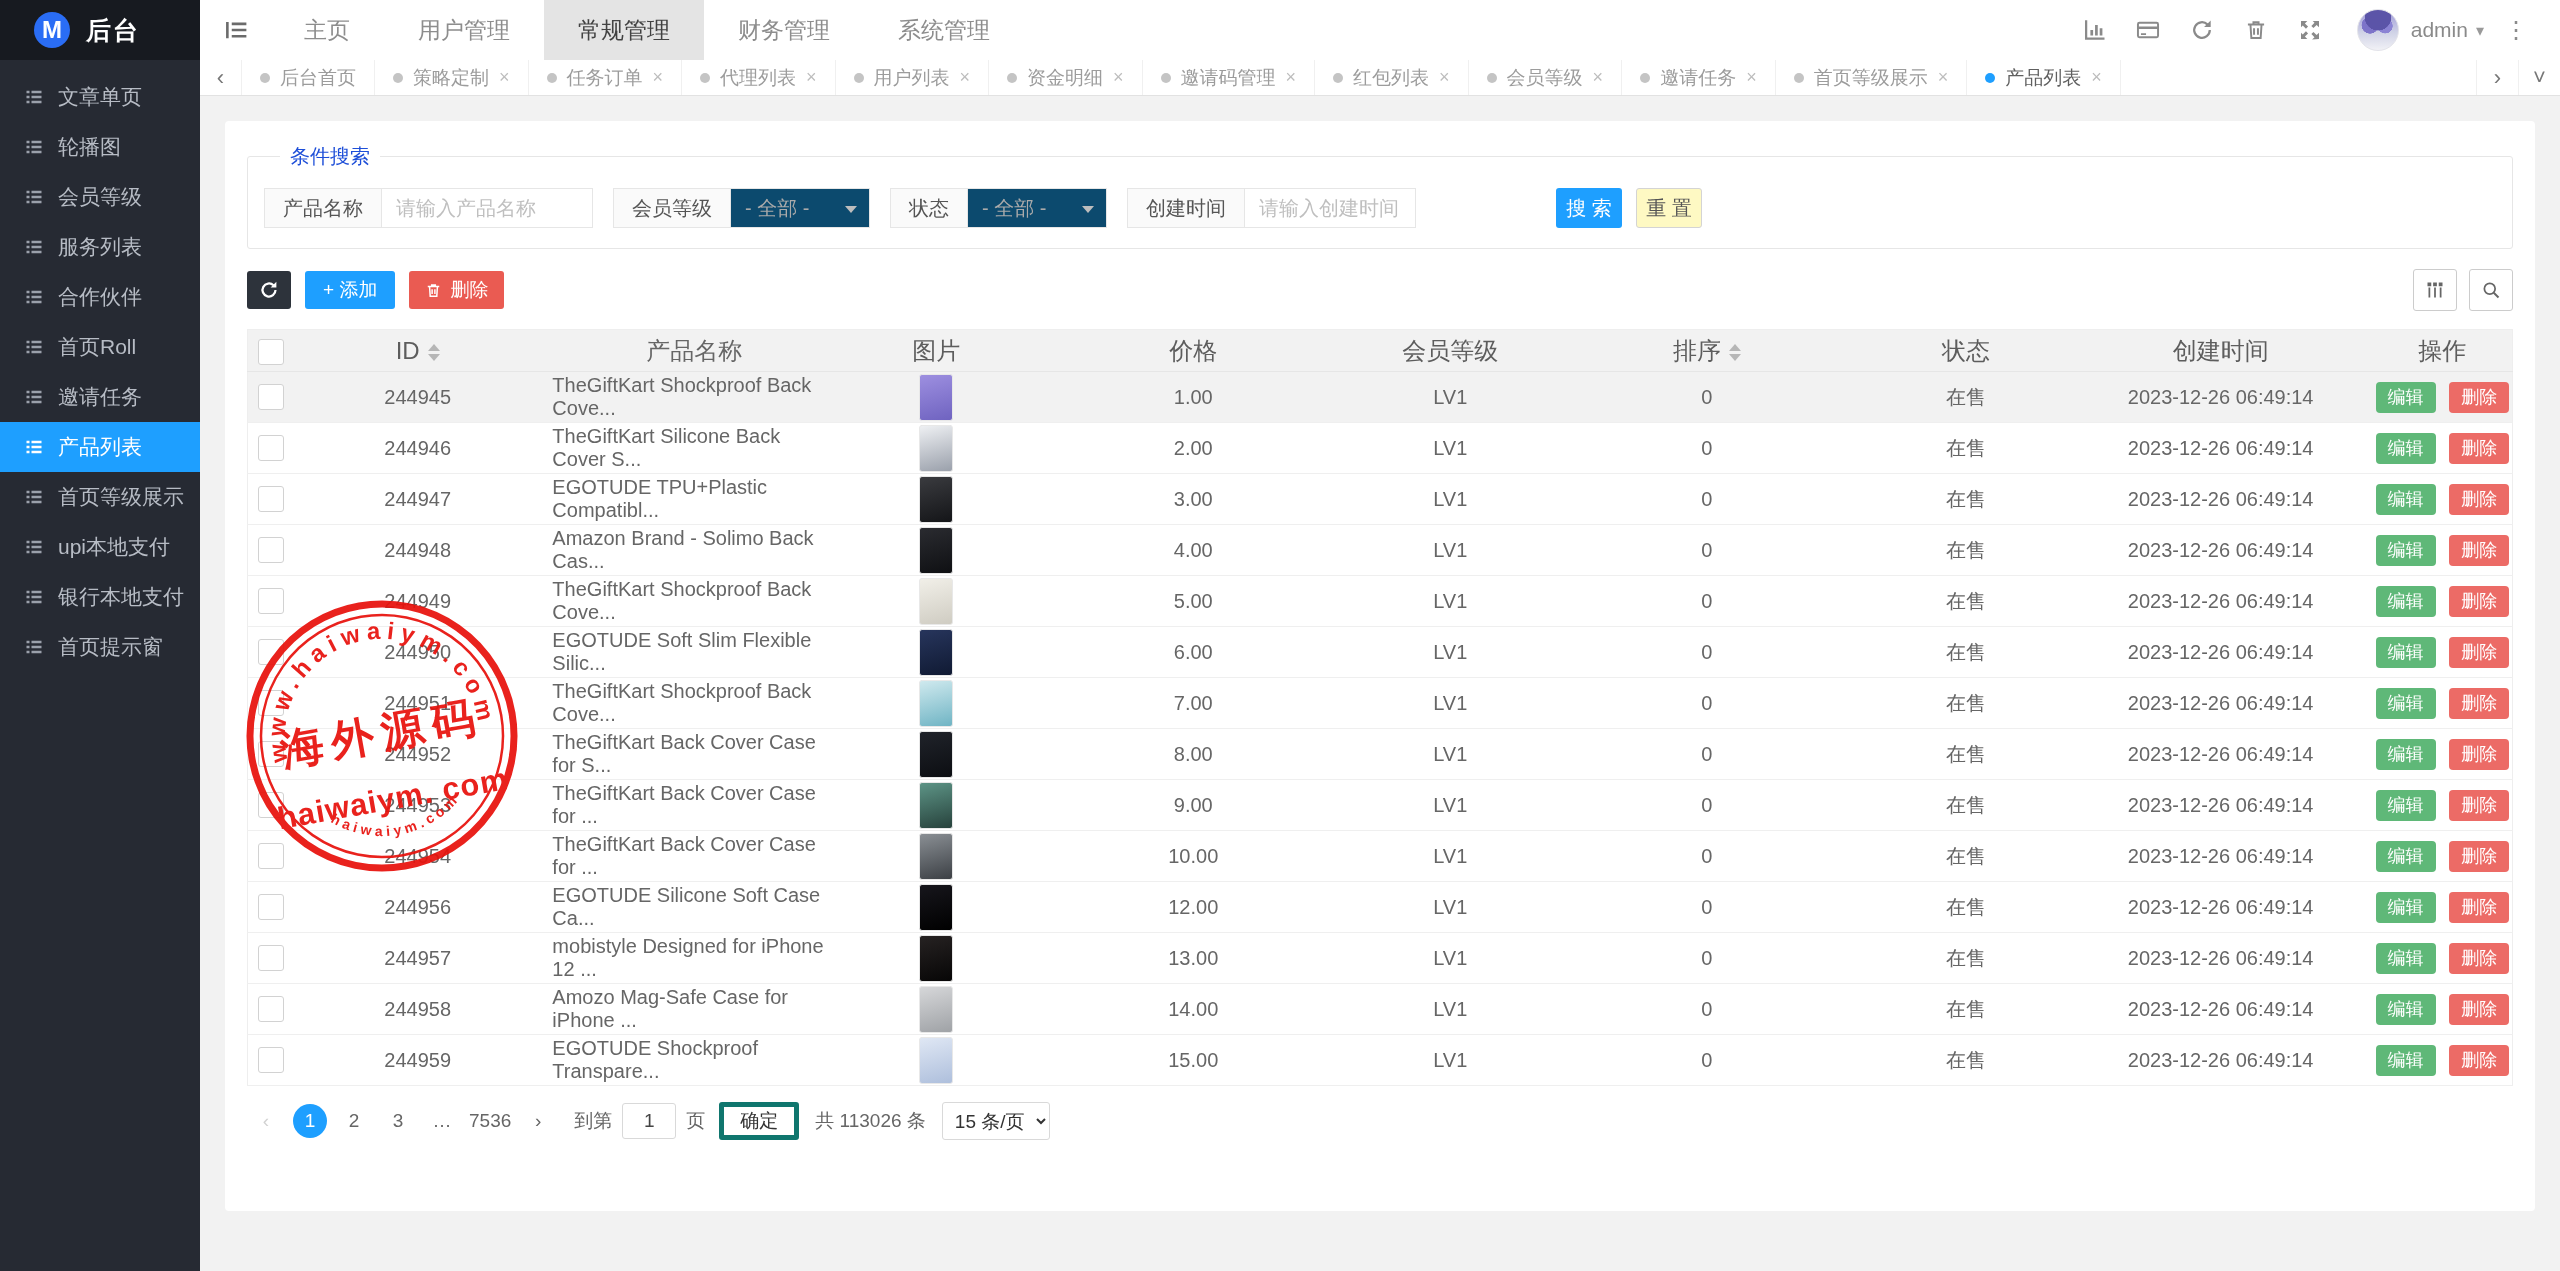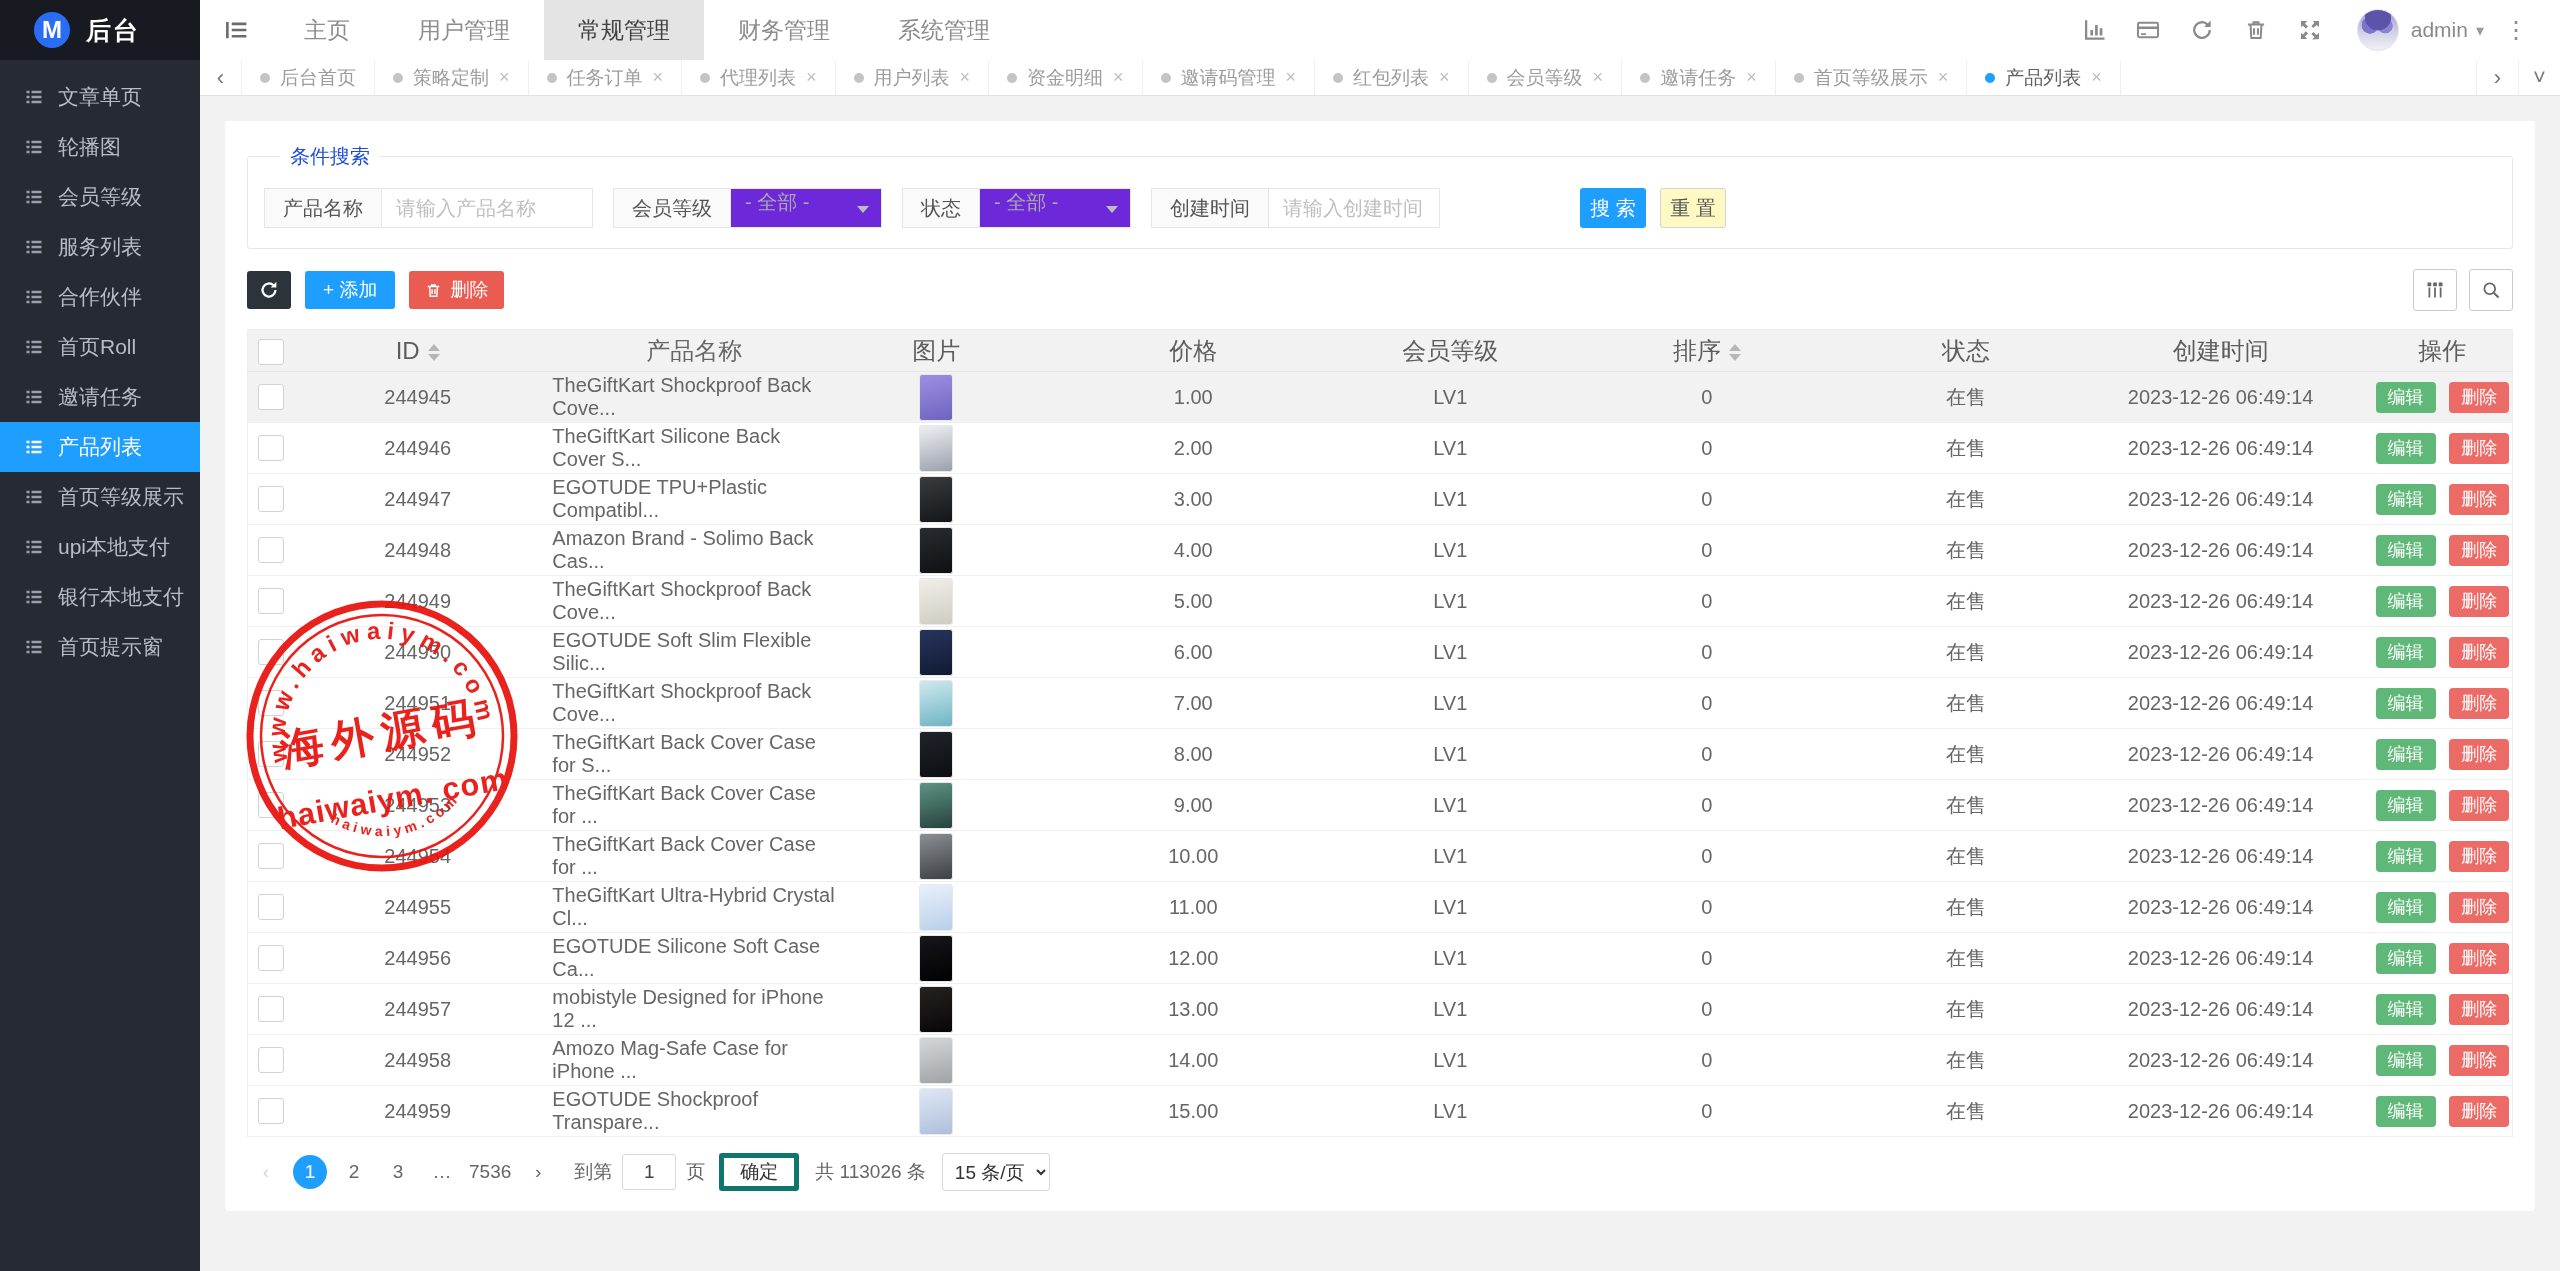--- a/index.html
+++ b/index.html
@@ -63,22 +63,22 @@
 
   fieldset.search-box { border:1px solid #e6e6e6; border-radius:3px; padding:18px 16px 20px; margin-top:6px; }
   fieldset.search-box legend { margin-left:16px; padding:0 10px; font-size:20px; color:#1d4ed8; }
   .search-row { display:flex; align-items:center; }
   .pair { display:flex; margin-right:20px; }
   .plabel { border:1px solid #e6e6e6; background:#fafafa; height:40px; line-height:38px; padding:0 18px;
     font-size:20px; color:#555; white-space:nowrap; }
   .pinput { border:1px solid #e6e6e6; height:40px; margin-left:-1px; padding:0 14px; font-size:20px;
     color:#666; width:212px; outline:none; font-family:inherit; }
   .pinput::placeholder { color:#bfbfbf; }
-  .psel { border:1px solid #e6e6e6; height:40px; margin-left:-1px; width:152px; display:flex; 
-    padding:0 14px; font-size:20px; color:#aaa; cursor:pointer; background:#6d28d9; position:relative; }
+  .psel { border:1px solid #e6e6e6; height:40px; margin-left:-1px; width:140px; display:flex; align-items:center;
+    padding:0 14px; font-size:20px; color:#aaa; cursor:pointer; background:#0c4a6e; position:relative; }
   .psel .sel-caret { position:absolute; right:12px; top:17px; width:0; height:0;
     border-left:6px solid transparent; border-right:6px solid transparent; border-top:7px solid #bdbdbd; }
   .btn { border:none; border-radius:3px; font-size:20px; cursor:pointer; font-family:inherit; }
   .btn-search { background:#1e9fff; color:#fff; height:40px; width:66px; margin-left:120px; }
   .btn-reset { background:#fef9c3; color:#555; height:40px; width:66px; border:1px solid #d4d4d4; margin-left:14px; }
 
   .toolbar { display:flex; align-items:center; margin-top:20px; }
   .btn-refresh { background:#2d333b; color:#fff; width:44px; height:38px; border-radius:3px;
     display:flex; align-items:center; justify-content:center; }
   .btn-refresh svg { width:20px; height:20px; }
@@ -611,35 +611,20 @@
     <td>0</td>
     <td>在售</td>
     <td>2023-12-26 06:49:14</td>
     <td>
       <button class="rbtn edit">编辑</button>
       <button class="rbtn del">删除</button>
     </td>
   </tr>
             <tr>
     <td><span class="cb"></span></td>
-    <td>244955</td>
-    <td class="c-name">TheGiftKart Ultra-Hybrid Crystal Cl...</td>
-    <td><span class="thumb" style="background: linear-gradient(165deg, rgb(232, 241, 251) 0%, rgb(185, 207, 232) 100%);"></span></td>
-    <td>11.00</td>
-    <td>LV1</td>
-    <td>0</td>
-    <td>在售</td>
-    <td>2023-12-26 06:49:14</td>
-    <td>
-      <button class="rbtn edit">编辑</button>
-      <button class="rbtn del">删除</button>
-    </td>
-  </tr>
-            <tr>
-    <td><span class="cb"></span></td>
     <td>244956</td>
     <td class="c-name">EGOTUDE Silicone Soft Case Ca...</td>
     <td><span class="thumb" style="background: linear-gradient(165deg, rgb(23, 22, 28) 0%, rgb(0, 0, 0) 100%);"></span></td>
     <td>12.00</td>
     <td>LV1</td>
     <td>0</td>
     <td>在售</td>
     <td>2023-12-26 06:49:14</td>
     <td>
       <button class="rbtn edit">编辑</button>

